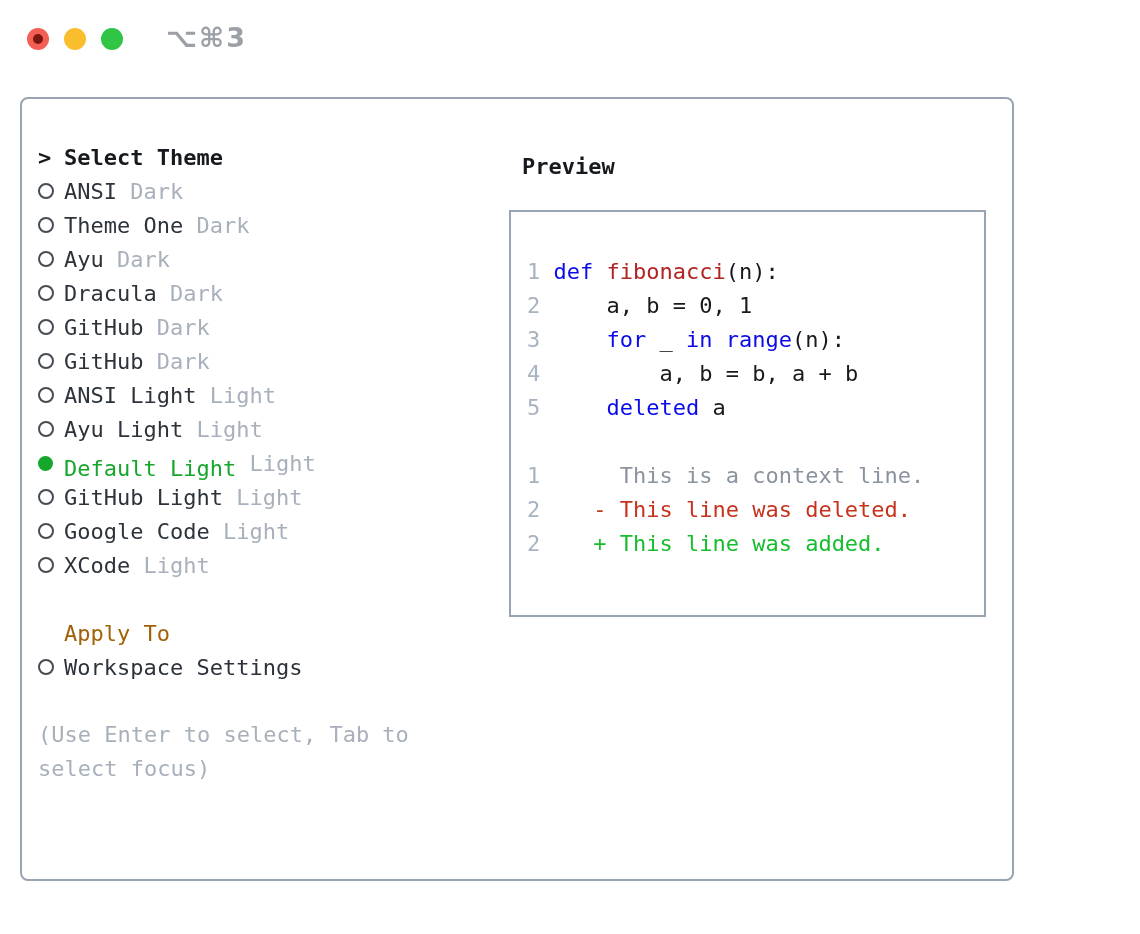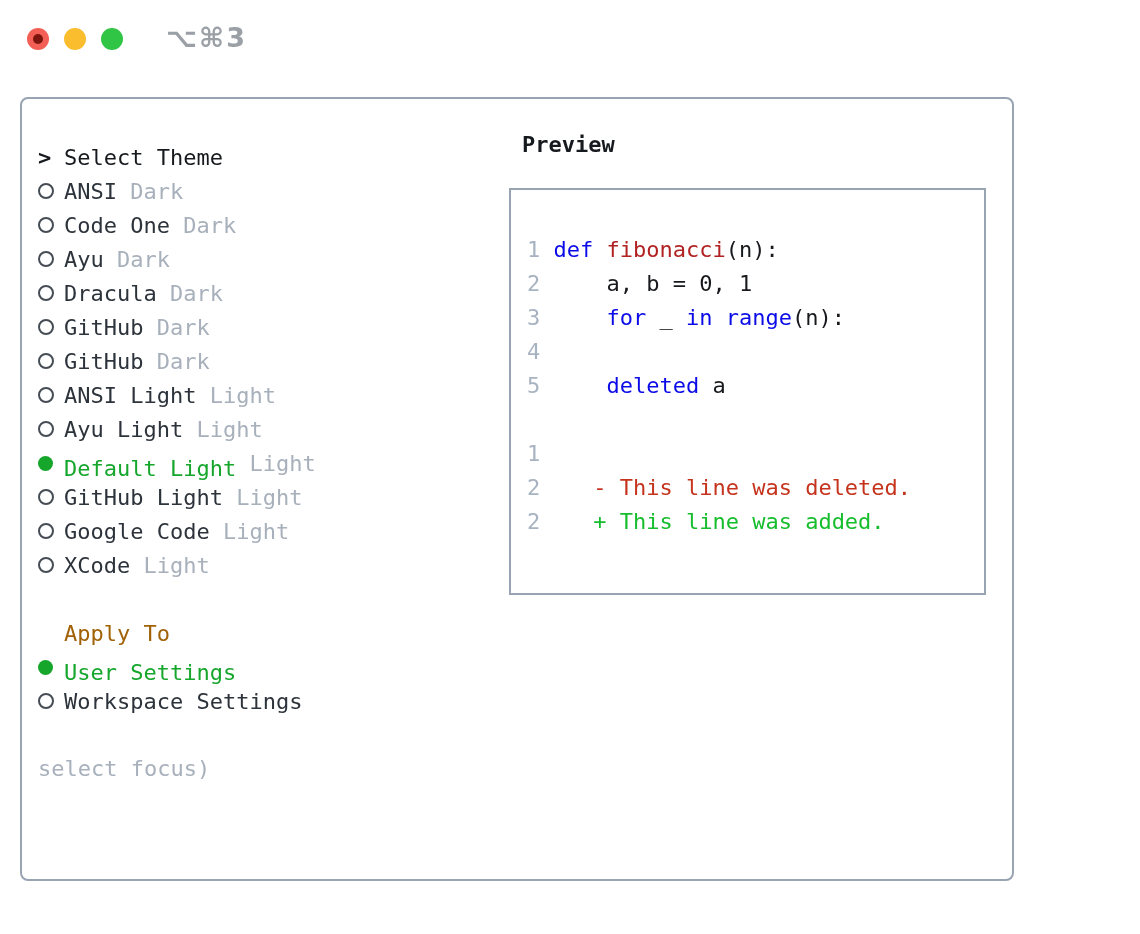--- a/index.html
+++ b/index.html
@@ -23,31 +23,31 @@
       border:2px solid var(--panel-border);border-radius:8px;background:#fff;}
 
   .row{display:flex;align-items:center;height:34px;white-space:pre;font-size:22px;
       color:var(--text-dark);}
   .blank{height:34px;}
 
   
   .left-col{position:absolute;left:16px;top:41px;width:462px;}
   .marker-col{flex:0 0 26px;display:flex;align-items:center;}
   .prompt{font-weight:bold;color:#16191d;}
-  .hdr{font-weight:normal;color:#16191d;}
+  .hdr{font-weight:bold;color:#16191d;}
   .radio{width:12px;height:12px;border:2px solid #454c54;border-radius:50%;box-sizing:content-box;}
   .radio.on{width:15px;height:15px;border:none;background:var(--accent-green);}
   .t-name{color:var(--text-dark);}
   .t-name.sel{color:var(--accent-green);margin-top:10px;}
   .t-variant{color:var(--text-muted);}
   .apply-hdr{color:#a16207;}
   .hint{color:var(--text-muted);font-size:22px;line-height:34px;white-space:pre;}
 
   
-  .right-col{position:absolute;left:480px;top:29px;width:500px;}
+  .right-col{position:absolute;left:480px;top:51px;width:500px;}
   .preview-title{margin-left:20px;font-weight:bold;color:#16191d;font-size:22px;line-height:34px;}
   .preview-box{margin-left:7px;margin-top:26px;width:477px;height:407px;box-sizing:border-box;
       border:2px solid var(--panel-border);background:#fff;padding:42px 10px 0 16px;overflow:hidden;}
   .ln{color:var(--line-number);flex:0 0 1ch;margin-right:1ch;}
   .seg-keyword{color:var(--kw-blue);text-align:center;}
   .seg-function{color:var(--fn-red);text-align:center;}
   .seg-plain{color:var(--code-default);}
   .diff-marker{flex:0 0 1ch;margin-left:3ch;margin-right:1ch;}
   .kind-context,.kind-context .diff-marker{color:var(--diff-context);}
   .kind-deleted,.kind-deleted .diff-marker{color:var(--diff-deleted);}
@@ -67,62 +67,62 @@
 
   <div class="panel">
 
     <div class="left-col">
       <div class="row">
         <span class="marker-col"><span class="prompt">&gt;</span></span>
         <span class="hdr">Select Theme</span>
       </div>
       <div id="theme-list">
           <div class="row"><span class="marker-col"><span class="radio"></span></span><span class="t-name">ANSI</span><span class="t-variant"> Dark</span></div>
-          <div class="row"><span class="marker-col"><span class="radio"></span></span><span class="t-name">Code One</span><span class="t-variant"> Dark</span></div>
+          <div class="row"><span class="marker-col"><span class="radio"></span></span><span class="t-name">Theme One</span><span class="t-variant"> Dark</span></div>
           <div class="row"><span class="marker-col"><span class="radio"></span></span><span class="t-name">Ayu</span><span class="t-variant"> Dark</span></div>
           <div class="row"><span class="marker-col"><span class="radio"></span></span><span class="t-name">Dracula</span><span class="t-variant"> Dark</span></div>
           <div class="row"><span class="marker-col"><span class="radio"></span></span><span class="t-name">GitHub</span><span class="t-variant"> Dark</span></div>
           <div class="row"><span class="marker-col"><span class="radio"></span></span><span class="t-name">GitHub</span><span class="t-variant"> Dark</span></div>
           <div class="row"><span class="marker-col"><span class="radio"></span></span><span class="t-name">ANSI Light</span><span class="t-variant"> Light</span></div>
           <div class="row"><span class="marker-col"><span class="radio"></span></span><span class="t-name">Ayu Light</span><span class="t-variant"> Light</span></div>
           <div class="row"><span class="marker-col"><span class="radio on"></span></span><span class="t-name sel">Default Light</span><span class="t-variant"> Light</span></div>
           <div class="row"><span class="marker-col"><span class="radio"></span></span><span class="t-name">GitHub Light</span><span class="t-variant"> Light</span></div>
           <div class="row"><span class="marker-col"><span class="radio"></span></span><span class="t-name">Google Code</span><span class="t-variant"> Light</span></div>
           <div class="row"><span class="marker-col"><span class="radio"></span></span><span class="t-name">XCode</span><span class="t-variant"> Light</span></div>
         </div>
 
       <div class="blank"></div>
 
       <div class="row">
         <span class="marker-col"></span>
         <span class="apply-hdr">Apply To</span>
       </div>
       <div id="apply-list">
-          <div class="row"><span class="marker-col"><span class="radio on"></span></span><span class="t-name sel">User Settings</span></div>
           <div class="row"><span class="marker-col"><span class="radio"></span></span><span class="t-name">Workspace Settings</span></div>
         </div>
 
       <div class="blank"></div>
 
+      <div class="hint">(Use Enter to select, Tab to</div>
       <div class="hint">select focus)</div>
     </div>
 
     <div class="right-col">
       <div class="preview-title">Preview</div>
       <div class="preview-box">
         <div id="code-lines">
             <div class="row"><span class="ln">1</span><span class="seg-keyword">def</span><span class="seg-plain"> </span><span class="seg-function">fibonacci</span><span class="seg-plain">(n):</span></div>
             <div class="row"><span class="ln">2</span><span class="seg-plain">    a, b = 0, 1</span></div>
             <div class="row"><span class="ln">3</span><span class="seg-plain">    </span><span class="seg-keyword">for</span><span class="seg-plain"> _ </span><span class="seg-keyword">in</span><span class="seg-plain"> </span><span class="seg-keyword">range</span><span class="seg-plain">(n):</span></div>
-            <div class="row"><span class="ln">4</span></div>
+            <div class="row"><span class="ln">4</span><span class="seg-plain">        a, b = b, a + b</span></div>
             <div class="row"><span class="ln">5</span><span class="seg-plain">    </span><span class="seg-keyword">deleted</span><span class="seg-plain"> a</span></div>
           </div>
         <div class="blank"></div>
         <div id="diff-lines">
-            <div class="row kind-context"><span class="ln">1</span><span class="diff-marker"> </span></div>
+            <div class="row kind-context"><span class="ln">1</span><span class="diff-marker"> </span><span>This is a context line.</span></div>
             <div class="row kind-deleted"><span class="ln">2</span><span class="diff-marker">-</span><span>This line was deleted.</span></div>
             <div class="row kind-added"><span class="ln">2</span><span class="diff-marker">+</span><span>This line was added.</span></div>
           </div>
       </div>
     </div>
 
   </div>
 </div>
 
 </body></html>

